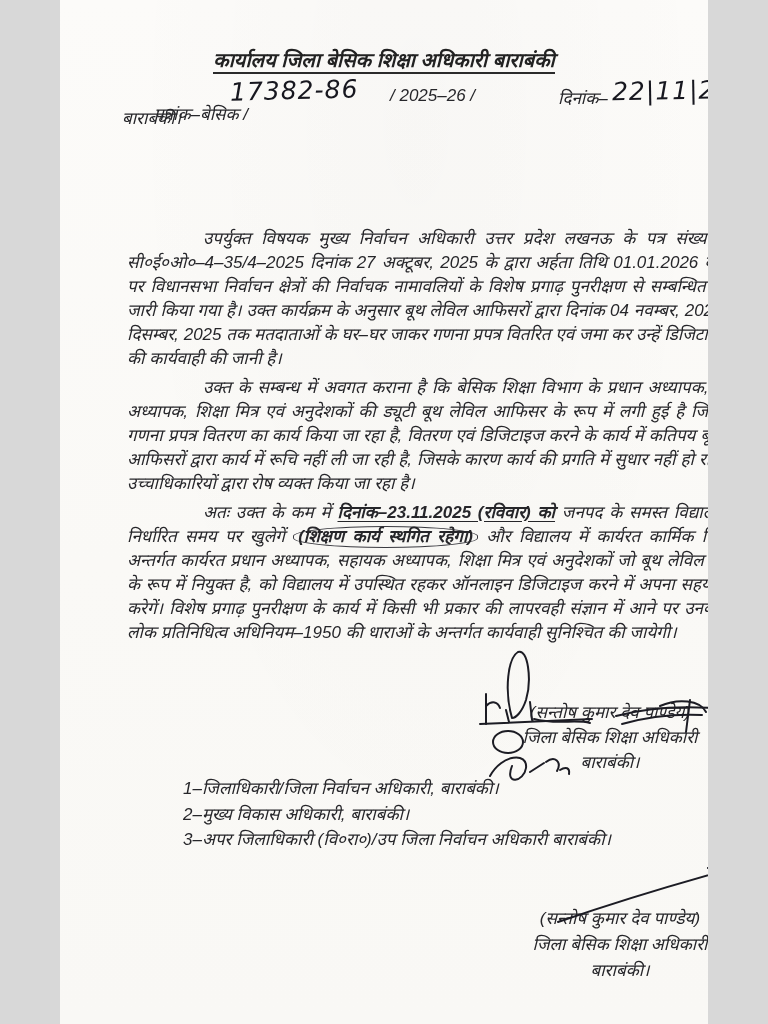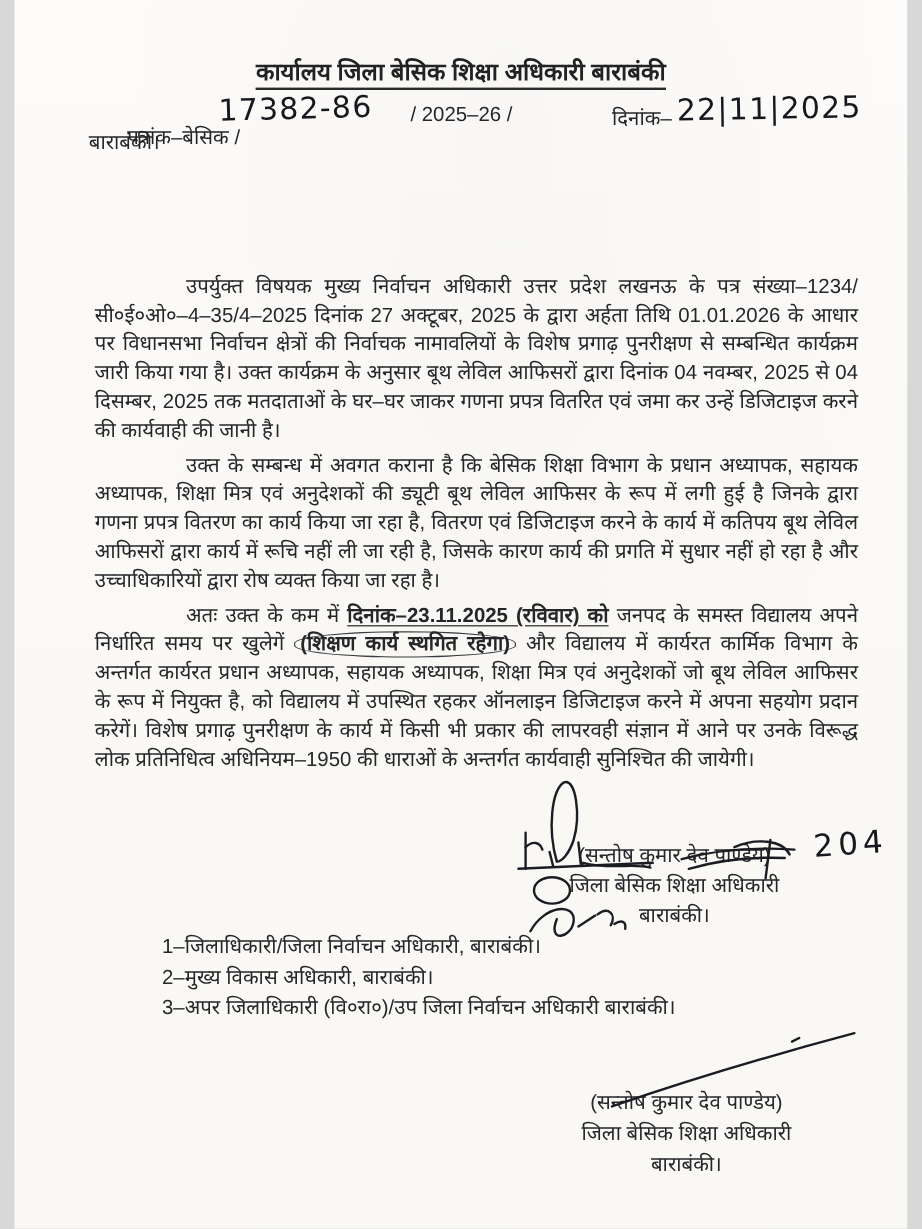--- a/index.html
+++ b/index.html
@@ -1,25 +1,26 @@
 <!DOCTYPE html>
 <html><head>
 <meta charset="utf-8">
 <style>
   html,body { margin:0; padding:0; background:#d8d8d8; }
   .page {
     position:relative;
-    width:744px; height:1024px;
+    width:648px; height:1024px;
     margin:0 auto;
     background:
       radial-gradient(ellipse at 55% 12%, rgba(0,0,0,0.015), rgba(0,0,0,0) 60%),
       linear-gradient(180deg, #fcfbf9 0%, #faf9f6 55%, #f9f8f5 100%);
     overflow:hidden;
     color:#26262a;
     font-family:"Liberation Sans","DejaVu Sans",sans-serif;
+    font-style:italic;
   }
   .abs { position:absolute; }
 
   
   .office-title {
     top:46px; left:0; width:100%;
     text-align:center;
     font-size:20px; font-weight:bold;
     color:#222;
   }

